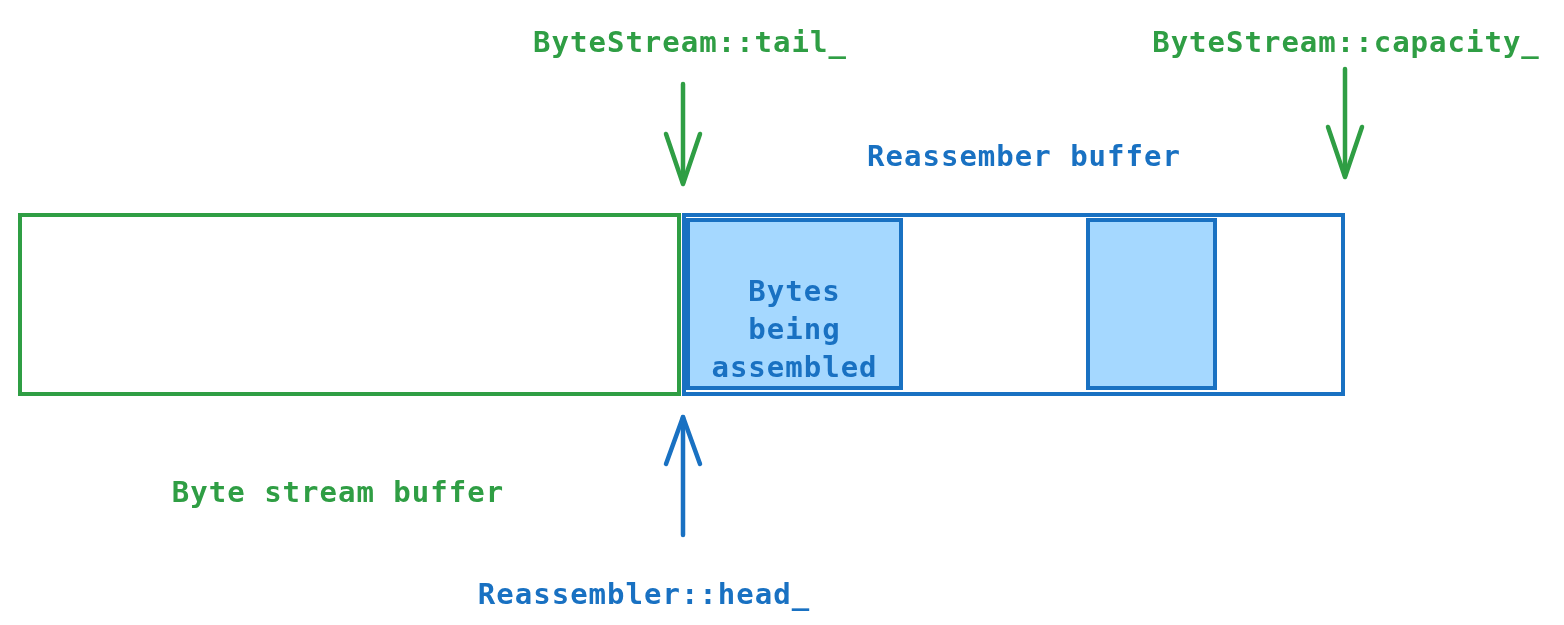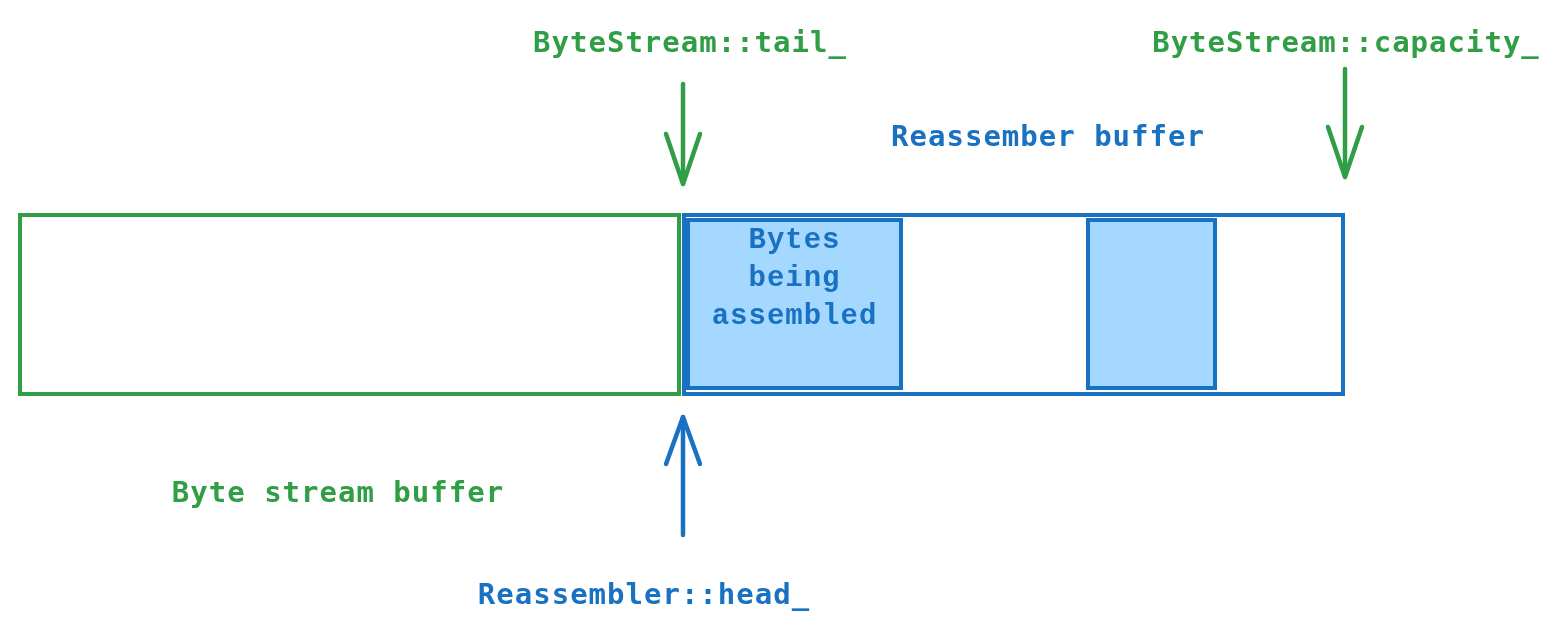--- a/index.html
+++ b/index.html
@@ -31,23 +31,22 @@
     position: absolute;
     box-sizing: border-box;
     background: transparent;
   }
   .green-box  { border: 4px solid var(--green, #2f9e44); }
   .blue-box   { border: 4px solid var(--blue, #1971c2); }
   .filled-box {
     border: 4px solid var(--blue, #1971c2);
     background: var(--fill-blue, #a5d8ff);
     display: flex;
-    align-items: flex-start;
+    align-items: flex-end;
     justify-content: center;
-    font-family: Liberation Mono, monospace;
   }
   .filled-box .box-text {
     font-size: 29px;
     font-weight: bold;
     letter-spacing: 1px;
     line-height: 38px;
     text-align: center;
     white-space: pre-line;
     color: var(--blue, #1971c2);
   }
@@ -76,21 +75,21 @@
   <svg class="arrow green-arrow" style="left:660px; top:80px;" width="46" height="108">
     <line x1="23" y1="4" x2="23" y2="103"></line>
     <polyline points="6,54 23,104 40,54"></polyline>
   </svg>
 
   <svg class="arrow green-arrow" style="left:1322px; top:65px;" width="46" height="116">
     <line x1="23" y1="4" x2="23" y2="111"></line>
     <polyline points="6,62 23,112 40,62"></polyline>
   </svg>
 
-  <div class="label centered blue-text" style="left:1024px; top:120px;margin-left:24px;">Reassember buffer</div>
+  <div class="label centered blue-text" style="left:1024px; top:140px;">Reassember buffer</div>
 
   <div class="box green-box" style="left:18px; top:213px; width:663px; height:183px;"></div>
 
   <div class="box blue-box" style="left:682px; top:213px; width:663px; height:183px;"></div>
 
   <div class="box filled-box" style="left:686px; top:218px; width:217px; height:172px;">
     <div class="box-text">Bytes
 being
 assembled</div>
   </div>

